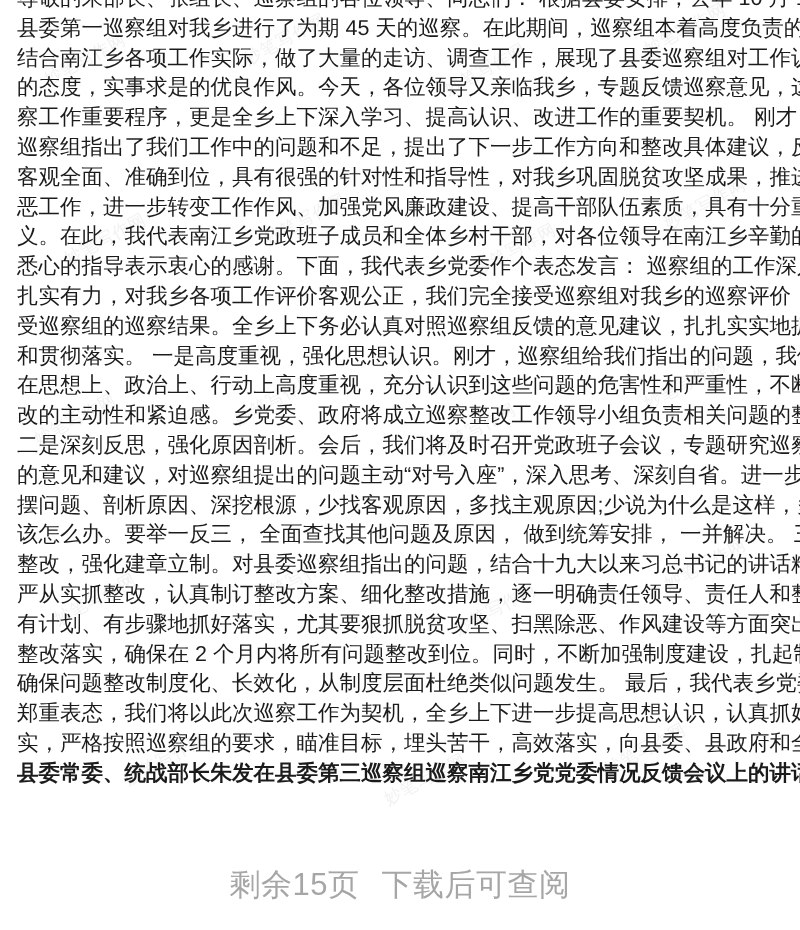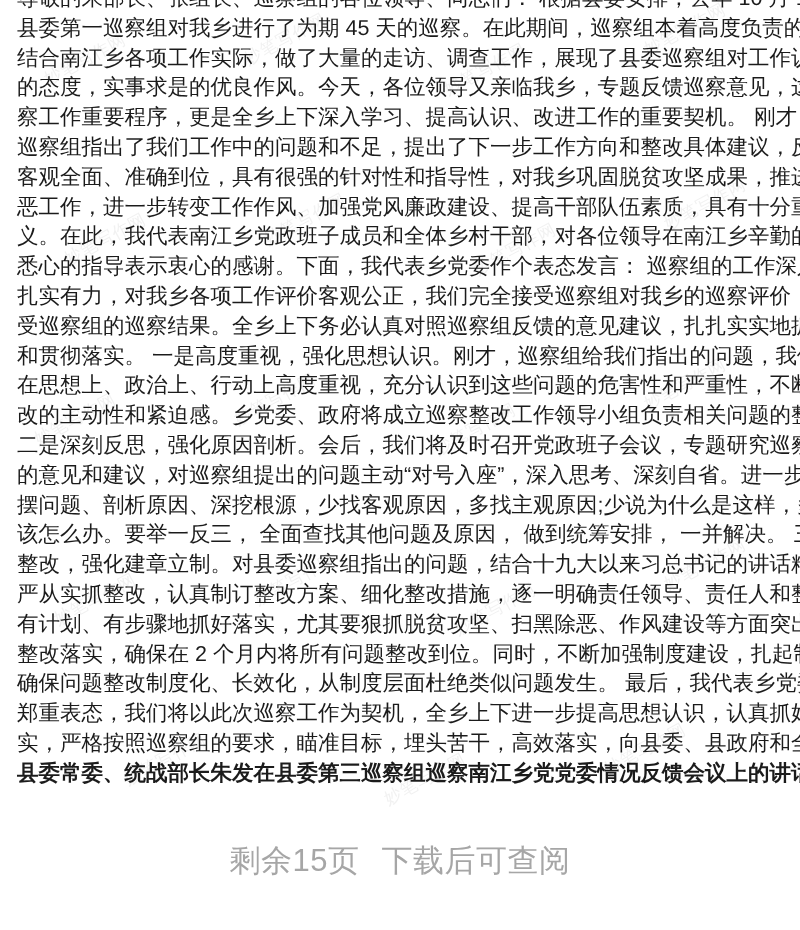--- a/index.html
+++ b/index.html
@@ -62,21 +62,21 @@
     text-rendering: geometricPrecision;
   }
   .doc-line.bold {
     font-weight: 700;
   }
 
   
   #page-notice {
     position: absolute;
     left: 0;
-    top: 839px;
+    top: 863px;
     width: 800px;
     text-align: center;
     z-index: 3;
   }
   #page-notice .notice-text {
     display: inline-block;
     color: #a6a6a6;
     font-size: 31px;
     line-height: 44px;
     letter-spacing: 0.5px;

